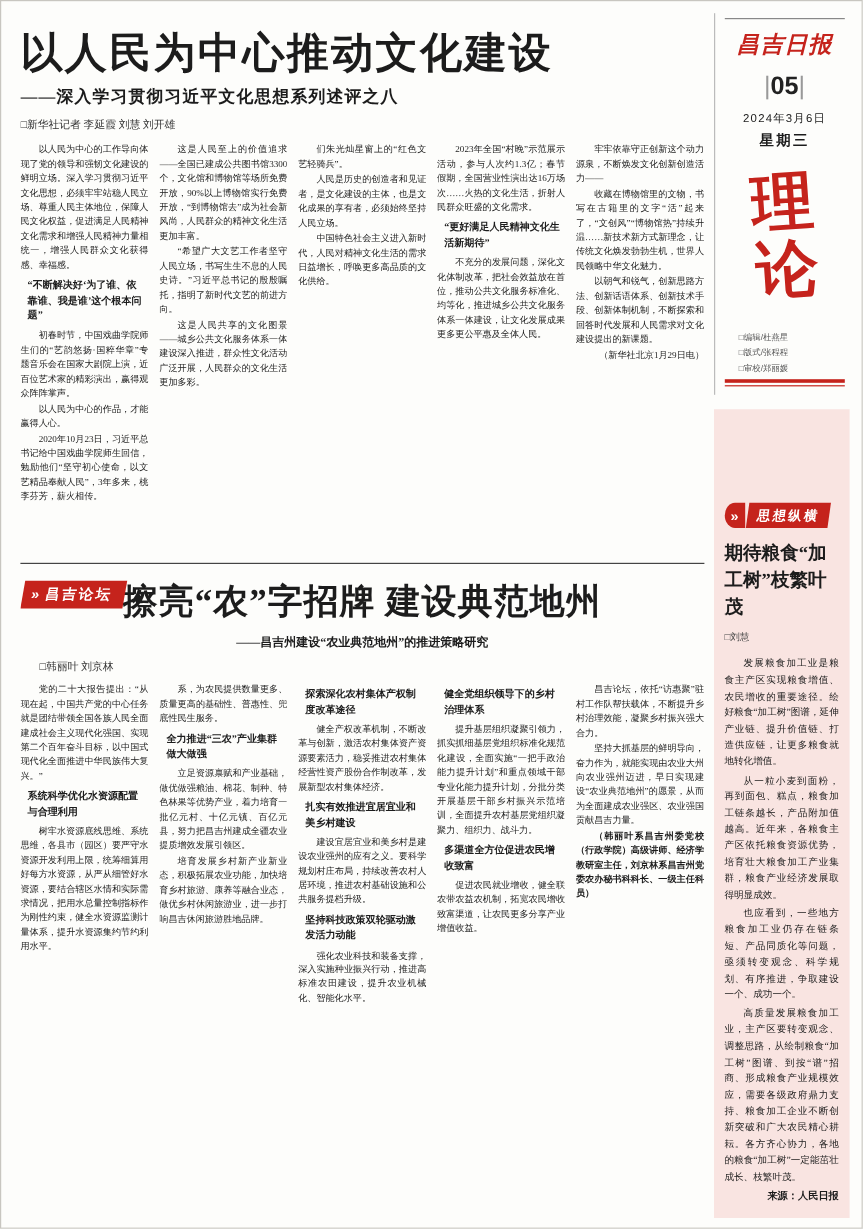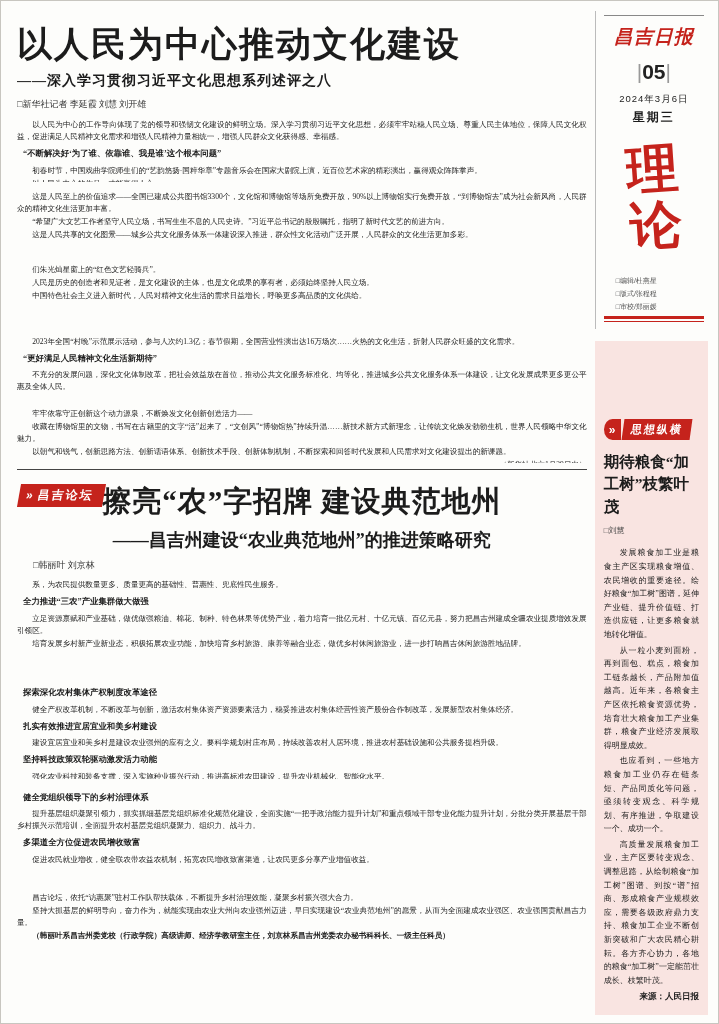--- a/index.html
+++ b/index.html
@@ -16,40 +16,40 @@
   .right-rail { width:115px; margin-left:8px; display:flex; flex-direction:column; }
 
   
   .main-article { height:452px; overflow:hidden; }
   .main-headline {
     font-size:35px; font-weight:bold; letter-spacing:2px;
     line-height:1.15; margin-top:14px; white-space:nowrap;
   }
   .main-subtitle { font-size:14px; font-weight:bold; margin-top:7px; letter-spacing:1px; }
   .main-byline { font-size:9px; color:#333; margin-top:8px; margin-bottom:8px; }
-  .col-flow { display:flex; gap:9px; overflow:hidden;flex-direction:column; }
+  .col-flow { display:flex; gap:9px; overflow:hidden; }
   .main-article .col-flow { height:352px; }
   .ncol { flex:1 1 0; font-size:7.6px; line-height:1.58; text-align:justify; overflow:hidden; }
   .ncol p { text-indent:2em; margin-bottom:1px; }
   .ncol h4 { font-size:8.4px; font-weight:bold; text-align:left; padding:4px 2px 4px 6px; line-height:1.5; }
   .ncol .end-note { text-align:right; text-indent:0; }
   .ncol .bold-note { font-weight:bold; }
 
   
   .forum-section { border-top:1.5px solid #444; margin-top:6px; padding-top:8px; flex:1; overflow:hidden; }
   .forum-head { position:relative; text-align:center; }
   .forum-badge {
     position:absolute; left:2px; top:2px; background:#c5231c; color:#fff;
     font-family:"Liberation Sans","DejaVu Sans",sans-serif;
     font-size:12px; font-weight:bold; padding:3px 10px 3px 7px;
     transform:skewX(-10deg); letter-spacing:2px;
   }
   .forum-badge .chev { font-weight:bold; margin-right:3px; }
   .forum-headline { font-size:29px; font-weight:bold; letter-spacing:1px; margin-top:4px; }
-  .forum-subtitle { font-size:18px; font-weight:bold; margin-top:6px; }
+  .forum-subtitle { font-size:10px; font-weight:bold; margin-top:6px; }
   .forum-byline { font-size:9px; text-align:left; margin:7px 0 7px 2px; color:#333;padding-left:14px; }
   .forum-section .col-flow { height:408px; }
 
   
   .masthead {
     height:318px; border-left:1px solid #bbb; padding:4px 4px 0 8px;
     text-align:center; font-family:"Liberation Sans","DejaVu Sans",sans-serif;
   }
   .masthead-rule-top { border-top:1px solid #888; margin-bottom:8px; }
   .paper-name {
@@ -133,20 +133,25 @@
         <div class="forum-head">
           <div class="forum-badge">
             <span class="chev">»</span><span>昌吉论坛</span>
           </div>
           <div class="forum-headline">擦亮“农”字招牌 建设典范地州</div>
           <div class="forum-subtitle">——昌吉州建设“农业典范地州”的推进策略研究</div>
         </div>
         <div class="forum-byline">□韩丽叶 刘京林</div>
         <div class="col-flow">
           <div class="ncol">
+              <p>党的二十大报告提出：“从现在起，中国共产党的中心任务就是团结带领全国各族人民全面建成社会主义现代化强国、实现第二个百年奋斗目标，以中国式现代化全面推进中华民族伟大复兴。”</p>
+              <h4>系统科学优化水资源配置与合理利用</h4>
+              <p>树牢水资源底线思维、系统思维，各县市（园区）要严守水资源开发利用上限，统筹细算用好每方水资源，从严从细管好水资源，要结合辖区水情和实际需求情况，把用水总量控制指标作为刚性约束，健全水资源监测计量体系，提升水资源集约节约利用水平。</p>
+            </div>
+          <div class="ncol">
               <p>系，为农民提供数量更多、质量更高的基础性、普惠性、兜底性民生服务。</p>
               <h4>全力推进“三农”产业集群做大做强</h4>
               <p>立足资源禀赋和产业基础，做优做强粮油、棉花、制种、特色林果等优势产业，着力培育一批亿元村、十亿元镇、百亿元县，努力把昌吉州建成全疆农业提质增效发展引领区。</p>
               <p>培育发展乡村新产业新业态，积极拓展农业功能，加快培育乡村旅游、康养等融合业态，做优乡村休闲旅游业，进一步打响昌吉休闲旅游胜地品牌。</p>
             </div>
           <div class="ncol">
               <h4>探索深化农村集体产权制度改革途径</h4>
               <p>健全产权改革机制，不断改革与创新，激活农村集体资产资源要素活力，稳妥推进农村集体经营性资产股份合作制改革，发展新型农村集体经济。</p>
               <h4>扎实有效推进宜居宜业和美乡村建设</h4>
               <p>建设宜居宜业和美乡村是建设农业强州的应有之义。要科学规划村庄布局，持续改善农村人居环境，推进农村基础设施和公共服务提档升级。</p>

